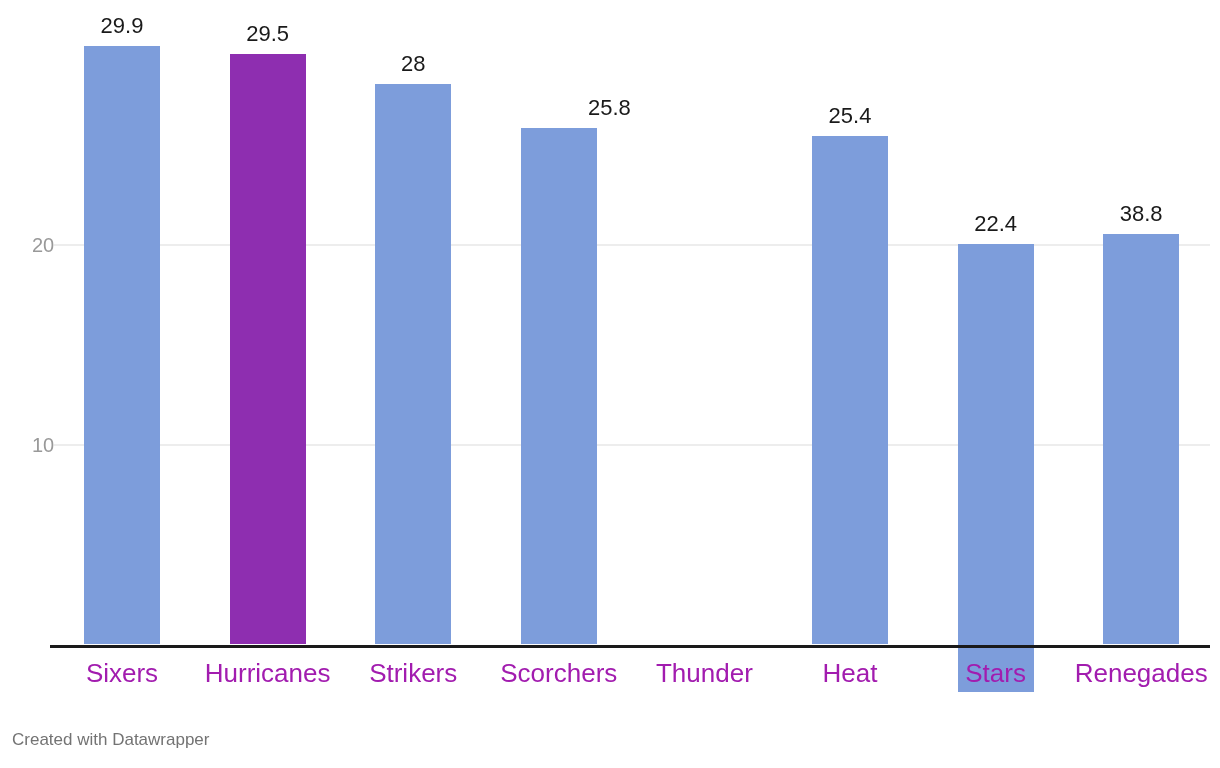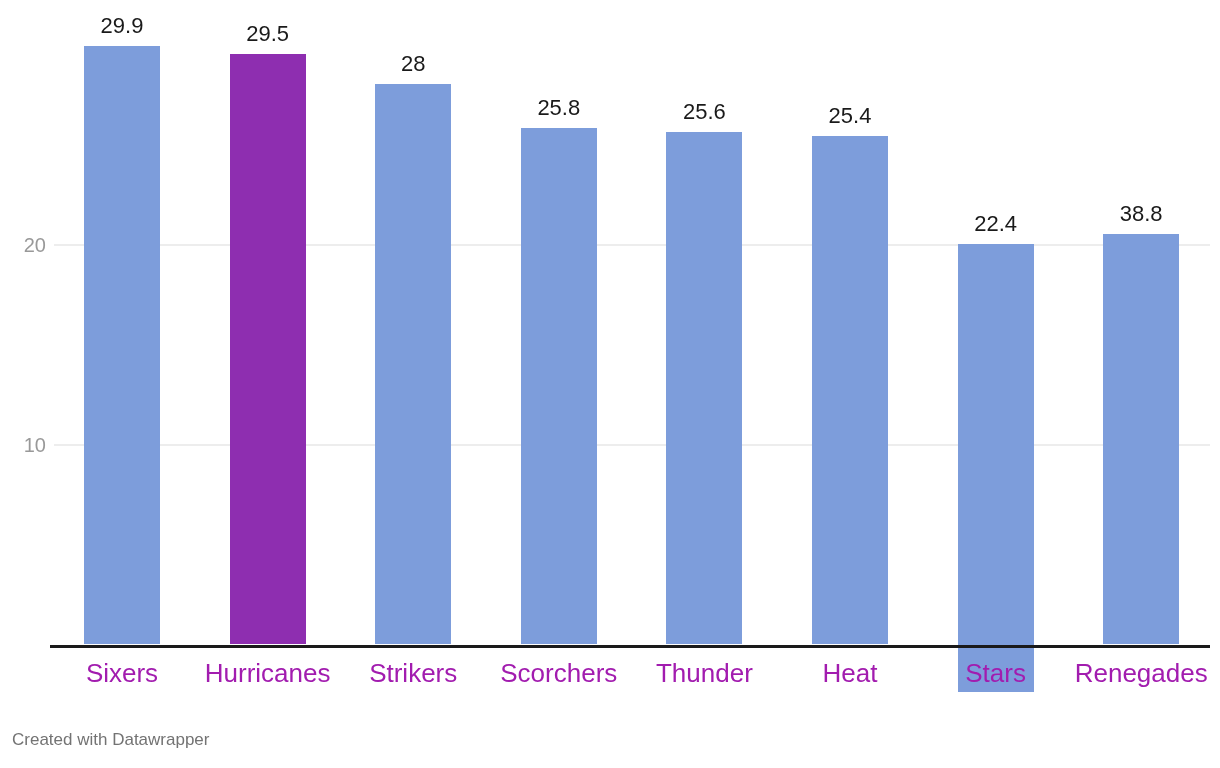--- a/index.html
+++ b/index.html
@@ -36,23 +36,23 @@
     position: absolute;
     left: 54px;
     width: 1156px;
     height: 2px;
     background: #ededed;
   }
 
   
   .ytick-label {
     position: absolute;
-    left: 8px;
+    left: 24px;
     width: 38px;
-    text-align: right;
+    text-align: center;
     font-size: 20px;
     color: #999999;
     line-height: 1;
   }
 
   
   .axis-line {
     position: absolute;
     left: 50px;
     top: 645px;
@@ -142,26 +142,22 @@
         </div>
         <div class="bar-group" style="left: 229.6px; height: 590px;">
           <div class="bar-value" style="top: -31px;">29.5</div>
           <div class="bar highlight" style="height: 590px; width: 76px;"></div>
         </div>
         <div class="bar-group" style="left: 375.2px; height: 560px;">
           <div class="bar-value" style="top: -31px;">28</div>
           <div class="bar" style="height: 560px; width: 76px;"></div>
         </div>
         <div class="bar-group" style="left: 520.8px; height: 516px;">
-          <div class="bar-value" style="top: -31px;">25.8</div>
+          <div class="bar-value" style="top: -31px; text-align: right;">25.8</div>
           <div class="bar" style="height: 516px; width: 76px;"></div>
-        </div>
-        <div class="bar-group" style="left: 666.4px; height: 512px;">
-          <div class="bar-value" style="top: -31px;">25.6</div>
-          <div class="bar" style="height: 512px; width: 76px;"></div>
         </div>
         <div class="bar-group" style="left: 812px; height: 508px;">
           <div class="bar-value" style="top: -31px;">25.4</div>
           <div class="bar" style="height: 508px; width: 76px;"></div>
         </div>
         <div class="bar-group" style="left: 957.6px; height: 400px;">
           <div class="bar-value" style="top: -31px;">22.4</div>
           <div class="bar" style="height: 448px; width: 76px;"></div>
         </div>
         <div class="bar-group" style="left: 1103.2px; height: 410px;">

